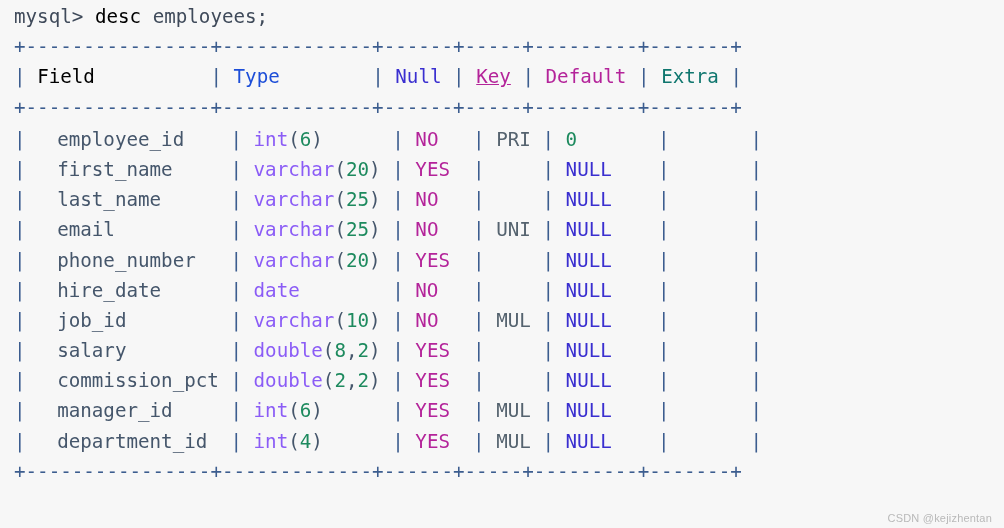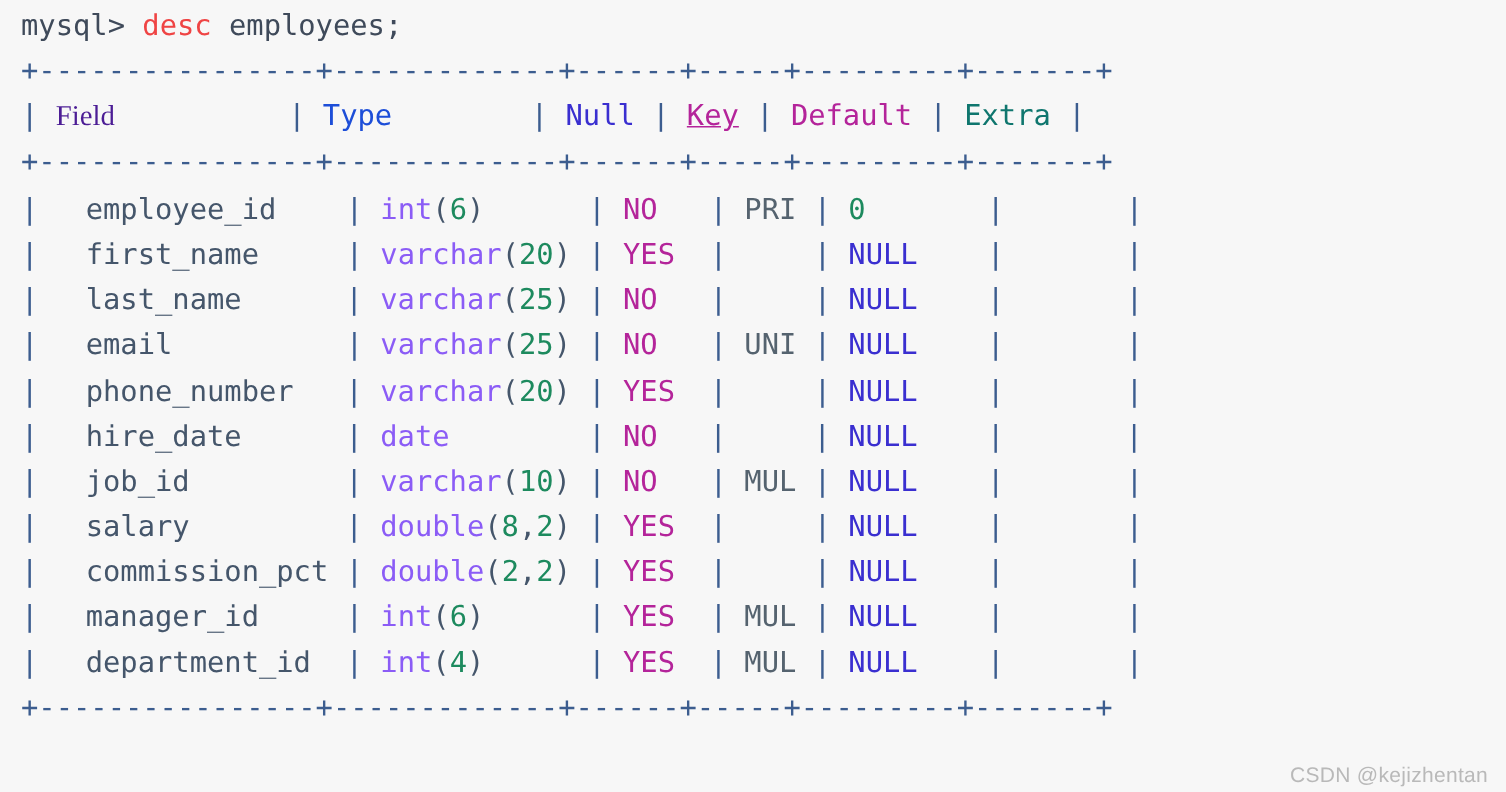--- a/index.html
+++ b/index.html
@@ -28,44 +28,44 @@
     font-size: 19.2px;
     letter-spacing: 0px;
     white-space: pre;
     padding-left: 14px;
     font-family: "DejaVu Sans Mono", "Liberation Mono", monospace;
   }
   .line:first-child { margin-top: 2px; }
 
   
   .c-plain   { color: #3f4a5a; }            
-  .c-kw      { color: #ef4444; }            
+  .c-kw      { color: #000000; }            
   .c-rule    { color: #3c5d8f; }            
   .c-pipe    { color: #3c5d8f; }            
-  .c-hdr-f   { color: #4c1d95; font-family: Liberation Serif, serif; }            
+  .c-hdr-f   { color: #000000; }            
   .c-hdr-t   { color: #1d4ed8; }            
   .c-hdr-n   { color: #3a2fd0; }            
   .c-hdr-k   { color: #b4249a; text-decoration: underline; }            
   .c-hdr-d   { color: #b4249a; margin-top: 24px; }            
   .c-hdr-e   { color: #0f766e; }            
   .c-field   { color: #45566b; margin-left: 20px; }            
   .c-type    { color: #8b5cf6; margin-top: 39px; }            
   .c-paren   { color: #45566b; }            
   .c-num     { color: #1d8a5e; }            
   .c-bool    { color: #b4249a; }            
   .c-key     { color: #55636f; }            
   .c-null    { color: #3a2fd0; }            
   .c-inset   { color: #b4249a; }            
 
   #watermark {
     position: absolute;
     right: 12px;
     bottom: 6px;
     font-family: "Liberation Sans", sans-serif;
-    font-size: 14px;
+    font-size: 11px;
     color: #b9b9b9;
     letter-spacing: 0.2px;
     white-space: pre;
   }
 </style>
 </head>
 <body>
 
 <div id="terminal">
 

